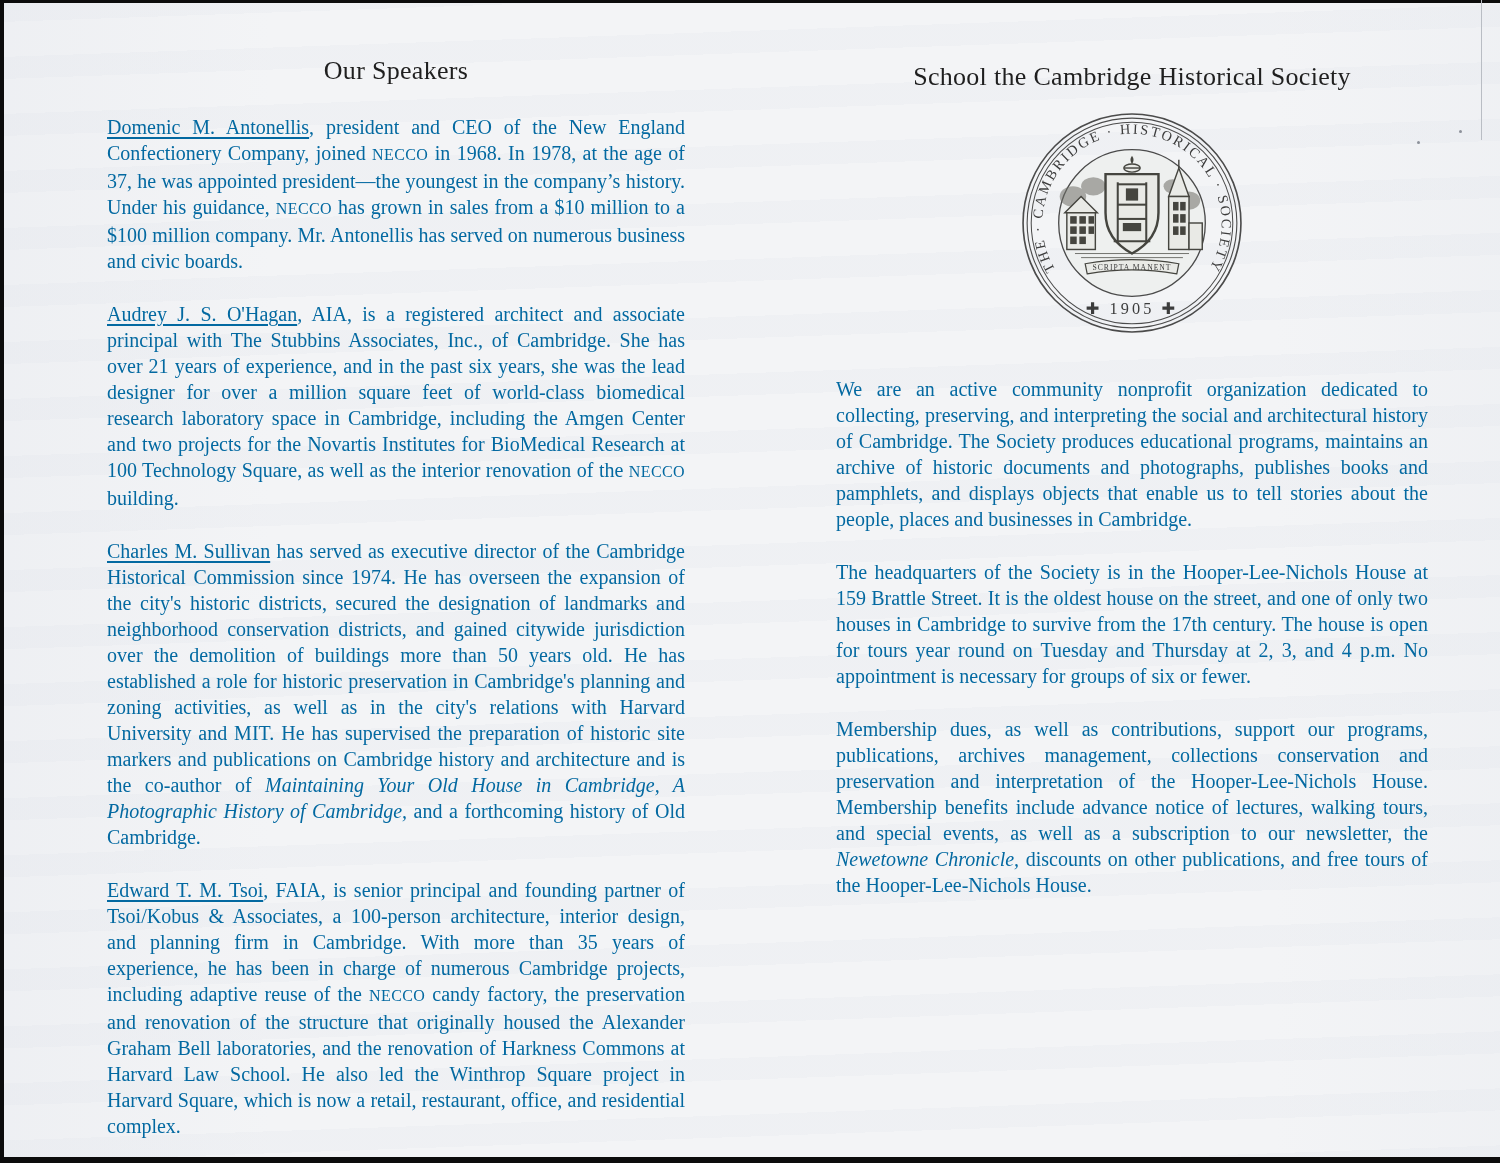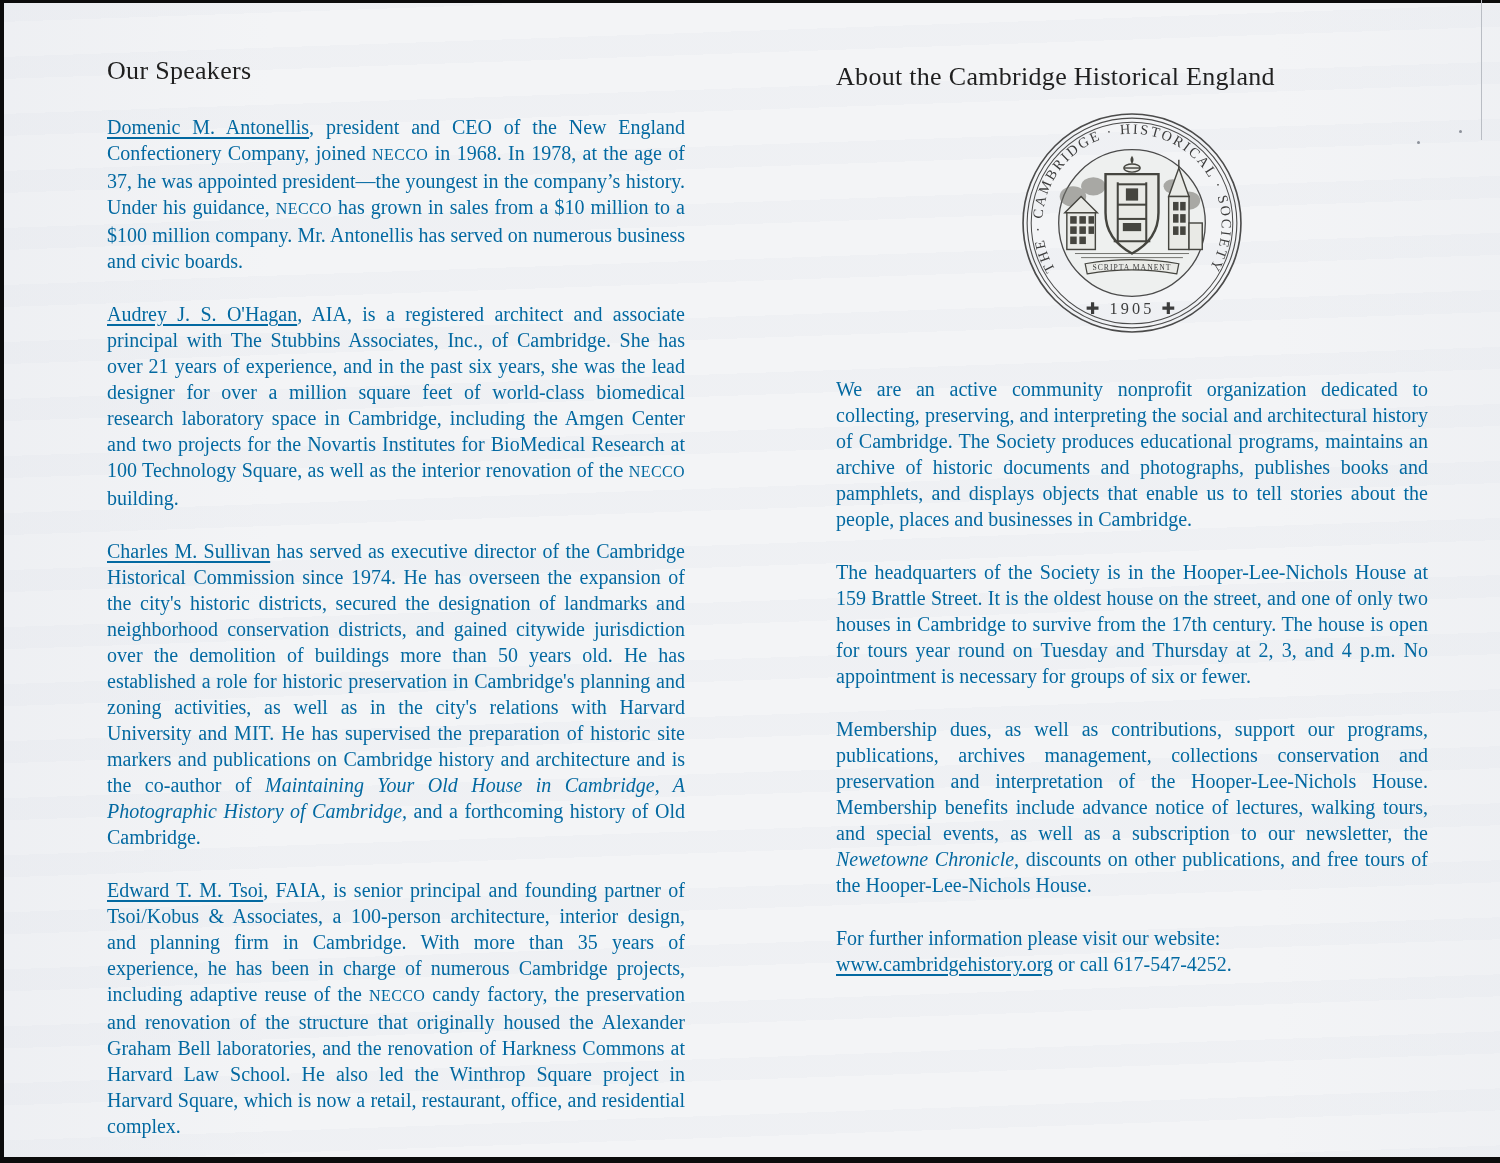--- a/index.html
+++ b/index.html
@@ -24,20 +24,21 @@
   .edge-left{top:0;left:0;width:4px;height:100%;}
   .edge-bottom{bottom:0;left:0;width:100%;height:6px;}
   .scan-line-right{position:absolute;left:1481px;top:0;width:1px;height:140px;background:#b9bdc4;}
   .speck{position:absolute;width:3px;height:3px;border-radius:50%;background:#8d919a;}
 
   .column{position:absolute;}
   .col-left{left:107px;top:56px;width:578px;}
   .col-right{left:836px;top:62px;width:592px;}
 
   .section-title{
+    text-align:center;
     font-size:26px;
     font-weight:400;
     letter-spacing:.3px;
     margin:0 0 28px 0;
     color:#1f1f1f;
   }
   .col-right .section-title{margin-bottom:18px;}
 
   .body-par{
     font-size:20px;
@@ -69,21 +70,21 @@
 
 <div class="column col-left">
   <h1 class="section-title">Our Speakers</h1>
   <p class="body-par"><span class="seg-u">Domenic M. Antonellis</span><span>, president and CEO of the New England Confectionery Company, joined </span><span class="seg-sc">NECCO</span><span> in 1968. In 1978, at the age of 37, he was appointed president—the youngest in the company’s history. Under his guidance, </span><span class="seg-sc">NECCO</span><span> has grown in sales from a $10 million to a $100 million company. Mr. Antonellis has served on numerous business and civic boards.</span></p>
   <p class="body-par"><span class="seg-u">Audrey J. S. O'Hagan</span><span>, AIA, is a registered architect and associate principal with The Stubbins Associates, Inc., of Cambridge. She has over 21 years of experience, and in the past six years, she was the lead designer for over a million square feet of world-class biomedical research laboratory space in Cambridge, including the Amgen Center and two projects for the Novartis Institutes for BioMedical Research at 100 Technology Square, as well as the interior renovation of the </span><span class="seg-sc">NECCO</span><span> building.</span></p>
   <p class="body-par"><span class="seg-u">Charles M. Sullivan</span><span> has served as executive director of the Cambridge Historical Commission since 1974. He has overseen the expansion of the city's historic districts, secured the designation of landmarks and neighborhood conservation districts, and gained citywide jurisdiction over the demolition of buildings more than 50 years old. He has established a role for historic preservation in Cambridge's planning and zoning activities, as well as in the city's relations with Harvard University and MIT. He has supervised the preparation of historic site markers and publications on Cambridge history and architecture and is the co-author of </span><span class="seg-i">Maintaining Your Old House in Cambridge, A Photographic History of Cambridge,</span><span> and a forthcoming history of Old Cambridge.</span></p>
   <p class="body-par"><span class="seg-u">Edward T. M. Tsoi</span><span>, FAIA, is senior principal and founding partner of Tsoi/Kobus &amp; Associates, a 100-person architecture, interior design, and planning firm in Cambridge. With more than 35 years of experience, he has been in charge of numerous Cambridge projects, including adaptive reuse of the </span><span class="seg-sc">NECCO</span><span> candy factory, the preservation and renovation of the structure that originally housed the Alexander Graham Bell laboratories, and the renovation of Harkness Commons at Harvard Law School. He also led the Winthrop Square project in Harvard Square, which is now a retail, restaurant, office, and residential complex.</span></p>
 </div>
 
 <div class="column col-right">
-  <h1 class="section-title">About the Cambridge Historical England</h1>
+  <h1 class="section-title">School the Cambridge Historical Society</h1>
 
   <div class="seal-wrap">
     <svg viewBox="0 0 220 220">
 
       <circle cx="110" cy="110" r="107" fill="none" stroke="#4b4b4b" stroke-width="1.6"></circle>
       <circle cx="110" cy="110" r="103" fill="none" stroke="#4b4b4b" stroke-width="1.1"></circle>
       <circle cx="110" cy="110" r="99" fill="none" stroke="#4b4b4b" stroke-width="1"></circle>
       <circle cx="110" cy="110" r="72" fill="#eef0ef" stroke="#4b4b4b" stroke-width="1.3"></circle>
 
       <defs>
@@ -158,14 +159,13 @@
           <path d="M 64 150 Q 110 142 156 150 L 154 160 Q 110 152 66 160 Z" fill="#e9eae6" stroke-width="1.2"></path>
         </g>
       </g>
       <text x="110" y="156" text-anchor="middle" font-size="7.5" letter-spacing="1" fill="#3c3c3c" font-family="'Liberation Serif', serif">SCRIPTA MANENT</text>
     </svg>
   </div>
 
   <p class="body-par"><span>We are an active community nonprofit organization dedicated to collecting, preserving, and interpreting the social and architectural history of Cambridge. The Society produces educational programs, maintains an archive of historic documents and photographs, publishes books and pamphlets, and displays objects that enable us to tell stories about the people, places and businesses in Cambridge.</span></p>
   <p class="body-par"><span>The headquarters of the Society is in the Hooper-Lee-Nichols House at 159 Brattle Street. It is the oldest house on the street, and one of only two houses in Cambridge to survive from the 17th century. The house is open for tours year round on Tuesday and Thursday at 2, 3, and 4 p.m. No appointment is necessary for groups of six or fewer.</span></p>
   <p class="body-par"><span>Membership dues, as well as contributions, support our programs, publications, archives management, collections conservation and preservation and interpretation of the Hooper-Lee-Nichols House. Membership benefits include advance notice of lectures, walking tours, and special events, as well as a subscription to our newsletter, the </span><span class="seg-i">Newetowne Chronicle,</span><span> discounts on other publications, and free tours of the Hooper-Lee-Nichols House.</span></p>
-  <p class="body-par"><span>For further information please visit our website:</span><br><span class="seg-u">www.cambridgehistory.org</span><span> or call 617-547-4252.</span></p>
 </div>
 
 </body></html>

